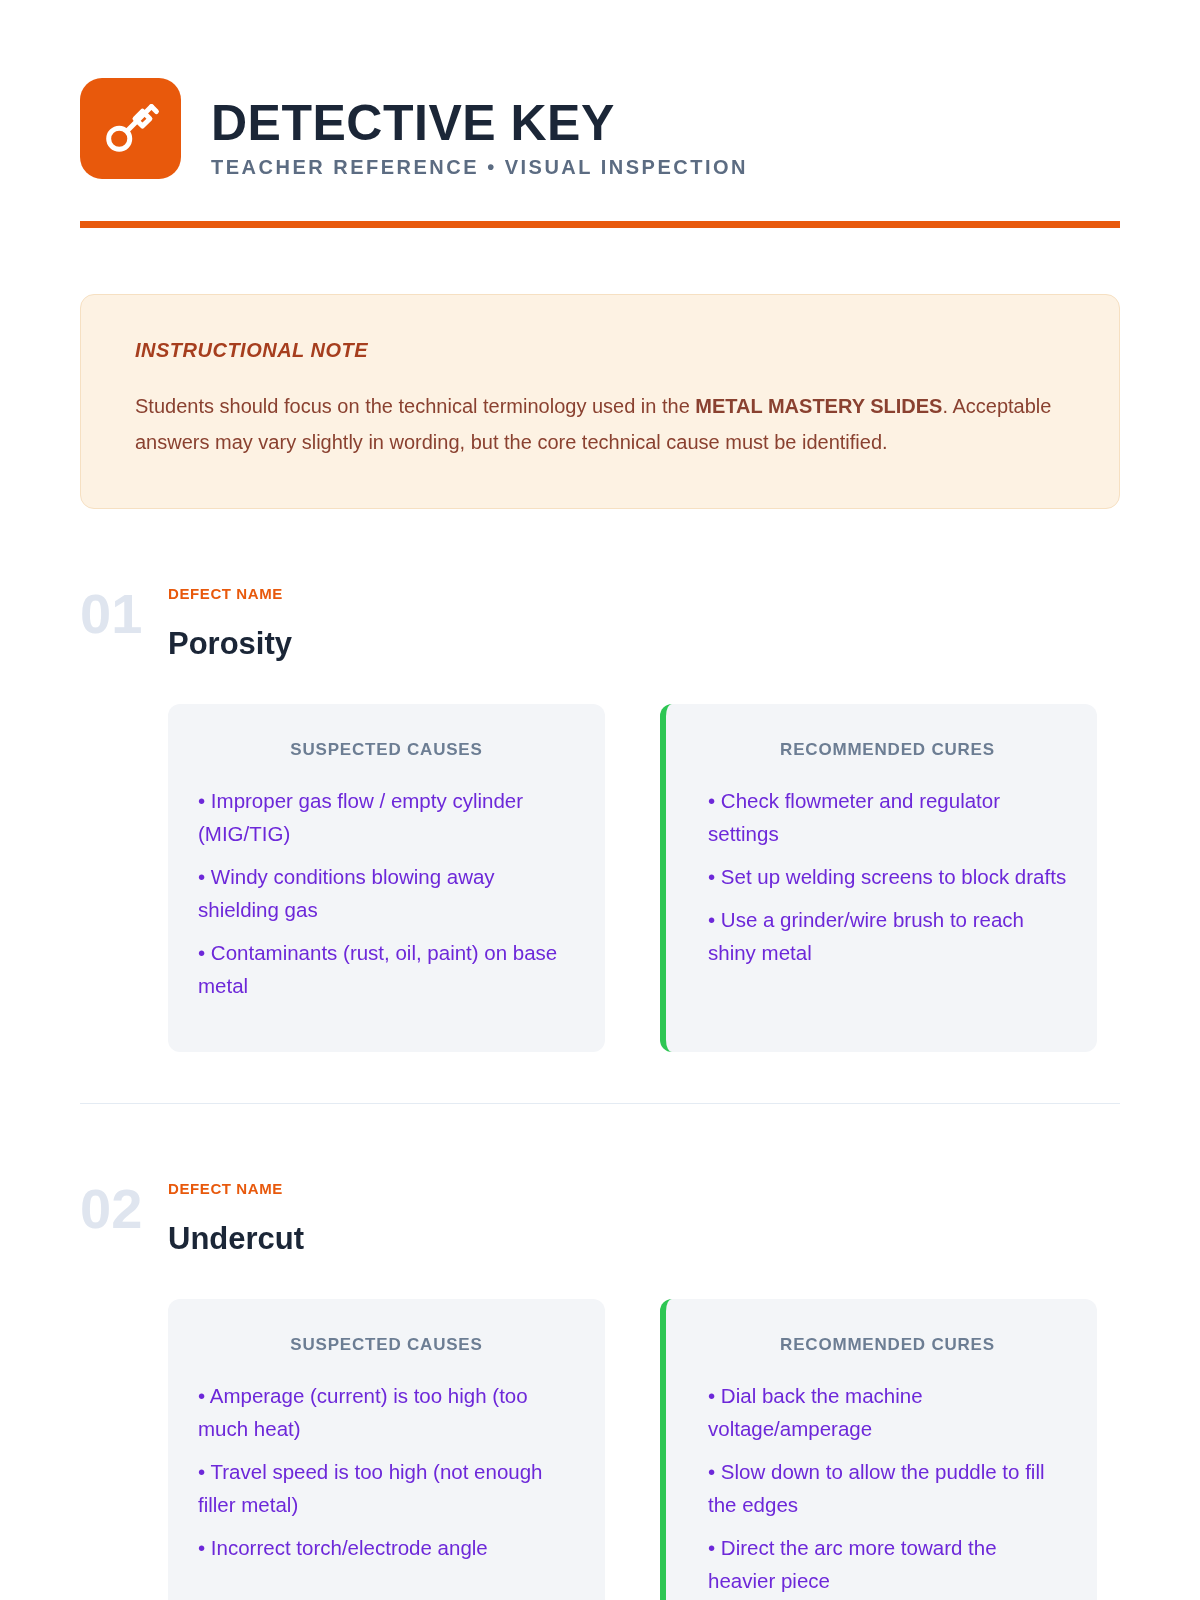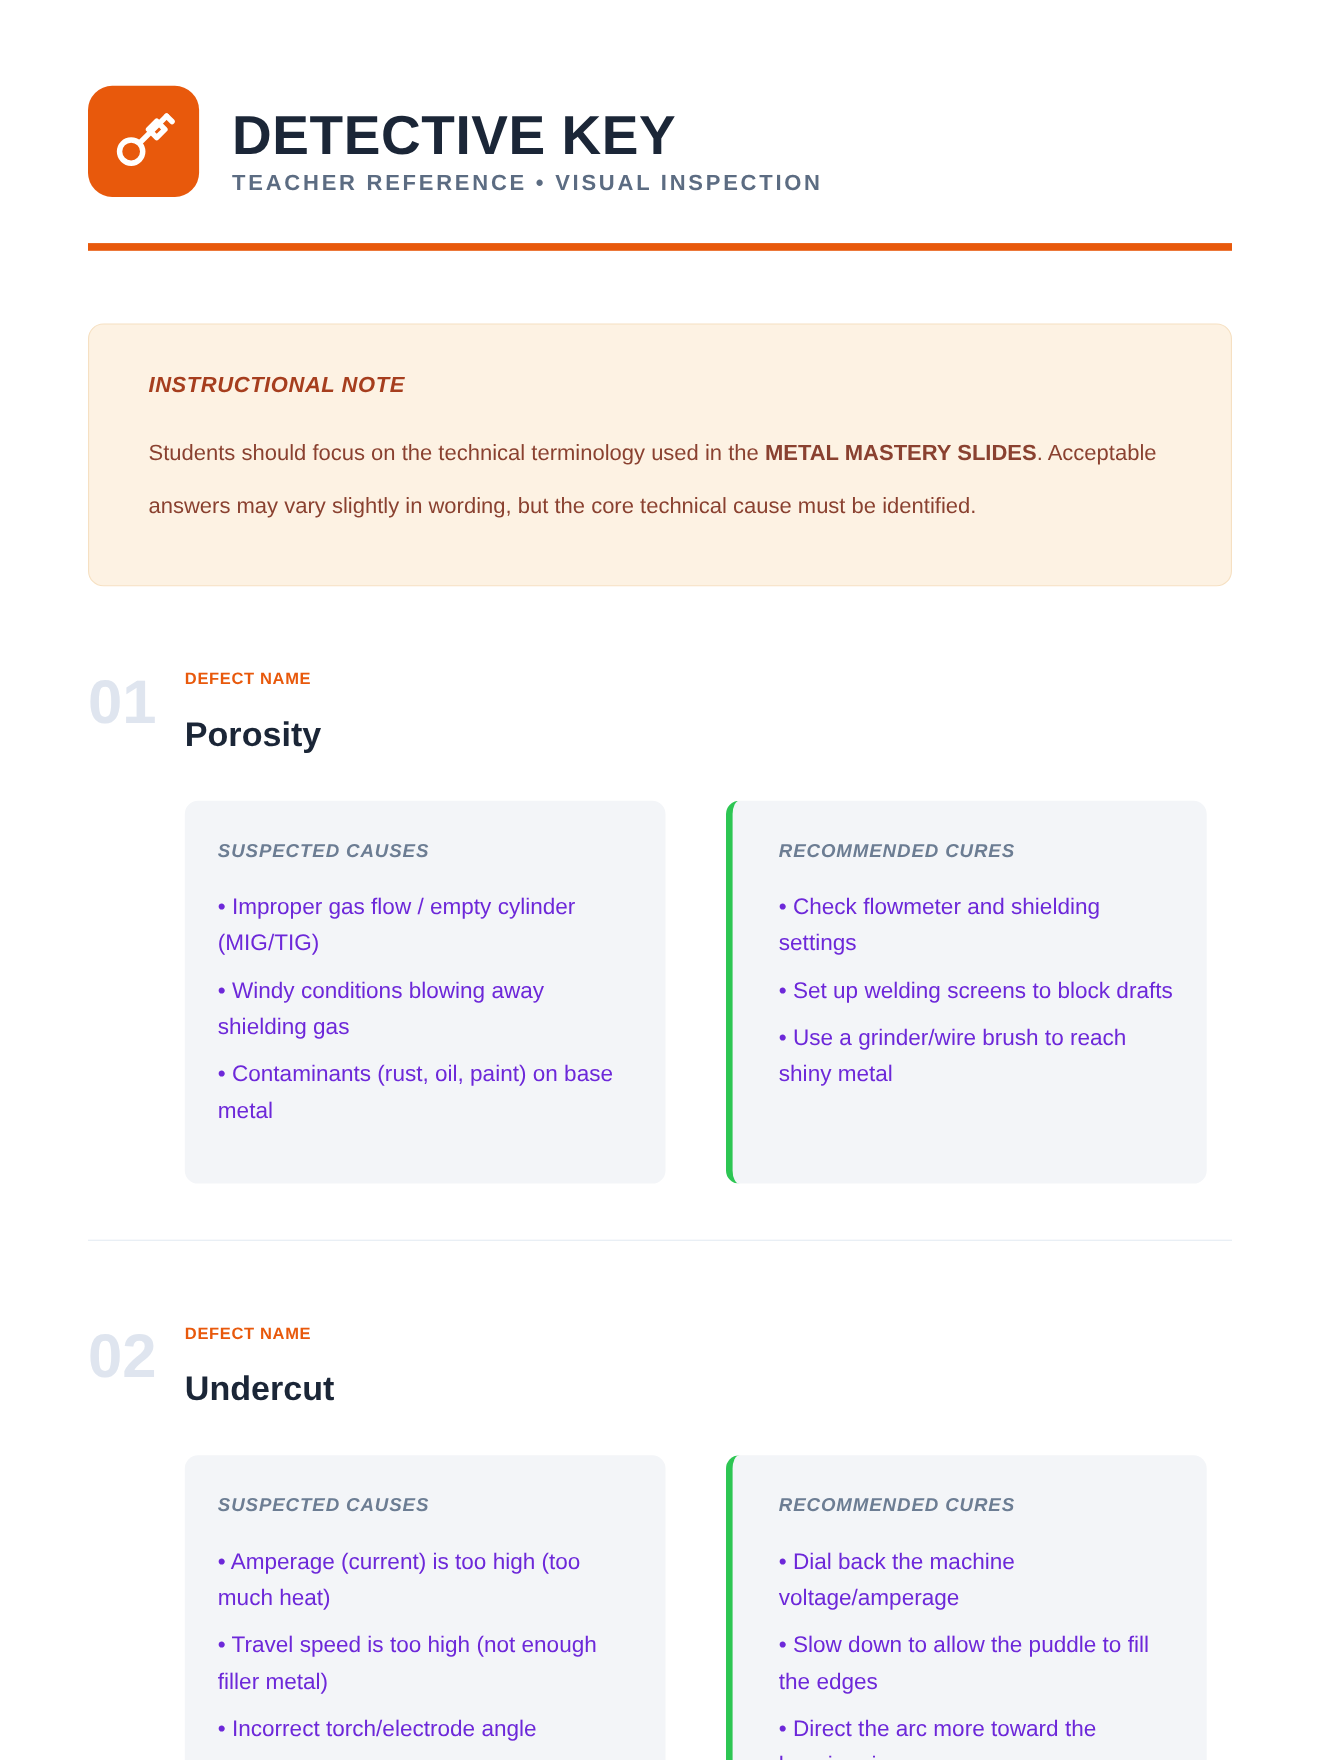--- a/index.html
+++ b/index.html
@@ -32,21 +32,21 @@
   
   .note-box {
     margin-top: 66px; background: #FDF2E3; border: 1px solid #F6E0C2;
     border-radius: 14px; padding: 44px 42px 48px 54px;
   }
   .note-heading {
     font-size: 20px; font-weight: 800; font-style: italic;
     letter-spacing: 0.5px; color: #A63E1E;
   }
   .note-body {
-    margin-top: 26px; font-size: 20px; line-height: 48px; color: #8A4130;
+    margin-top: 26px; font-size: 20px; line-height: 36px; color: #8A4130;
     max-width: 940px;
   }
   .note-body b { font-weight: 700; }
 
   
   .section { margin-top: 76px; }
   .section-head { display: grid; grid-template-columns: 88px 1fr; }
   .section-number {
     font-size: 56px; font-weight: 800; color: #DFE5EF;
     line-height: 0.95; margin-top: 2px;
@@ -60,22 +60,22 @@
   .panels {
     margin-left: 88px; margin-top: 42px;
     display: grid; grid-template-columns: 437px 437px; column-gap: 55px;
   }
   .panel {
     background: #F3F5F8; border-radius: 12px;
     padding: 36px 30px 40px 30px; min-height: 334px;
   }
   .panel.cures { border-left: 6px solid #2DC653; padding-left: 42px; }
   .panel-heading {
-    font-size: 17px; font-weight: 800; font-style: italic;
-    letter-spacing: 0.8px; color: #6C7D93;
+    font-size: 17px; font-weight: 800; 
+    letter-spacing: 0.8px; color: #6C7D93; text-align: center;
   }
   .panel-list { margin-top: 24px; list-style: none; }
   .panel-list li {
     font-size: 20.5px; line-height: 33px; color: #6d28d9;
     margin-bottom: 10px; max-width: 372px;
   }
   .divider { border: none; border-top: 1px solid #E4EBF3; margin-top: 51px; }
 </style>
 </head>
 <body>
@@ -120,21 +120,21 @@
         <div class="panel-heading">SUSPECTED CAUSES</div>
         <ul class="panel-list">
               <li>• Improper gas flow / empty cylinder (MIG/TIG)</li>
               <li>• Windy conditions blowing away shielding gas</li>
               <li>• Contaminants (rust, oil, paint) on base metal</li>
             </ul>
       </div>
       <div class="panel cures">
         <div class="panel-heading">RECOMMENDED CURES</div>
         <ul class="panel-list">
-              <li>• Check flowmeter and shielding settings</li>
+              <li>• Check flowmeter and regulator settings</li>
               <li>• Set up welding screens to block drafts</li>
               <li>• Use a grinder/wire brush to reach shiny metal</li>
             </ul>
       </div>
     </div>
     <hr class="divider">
   </div>
 
   <div class="section">
     <div class="section-head">

